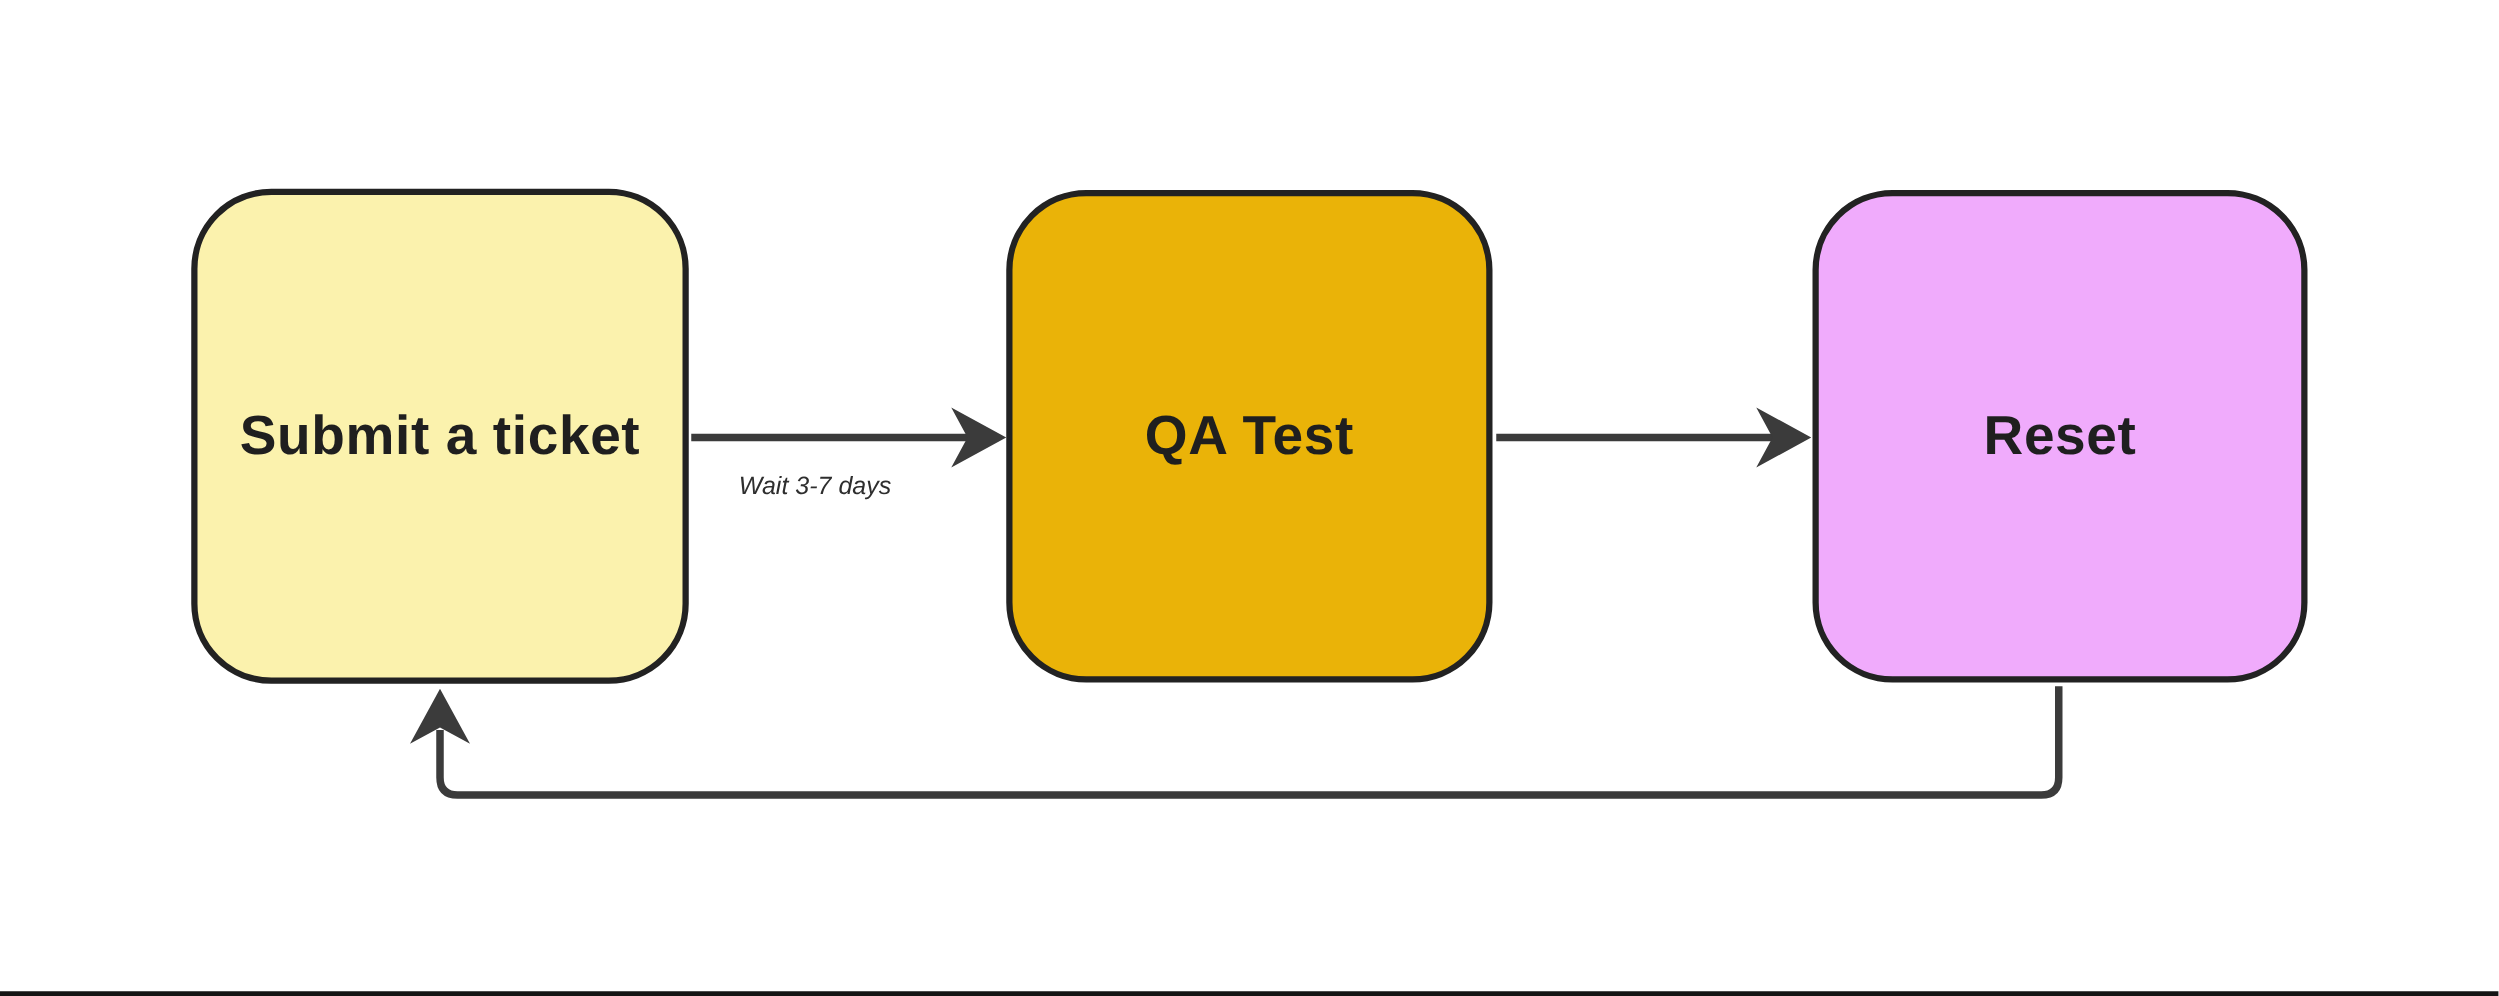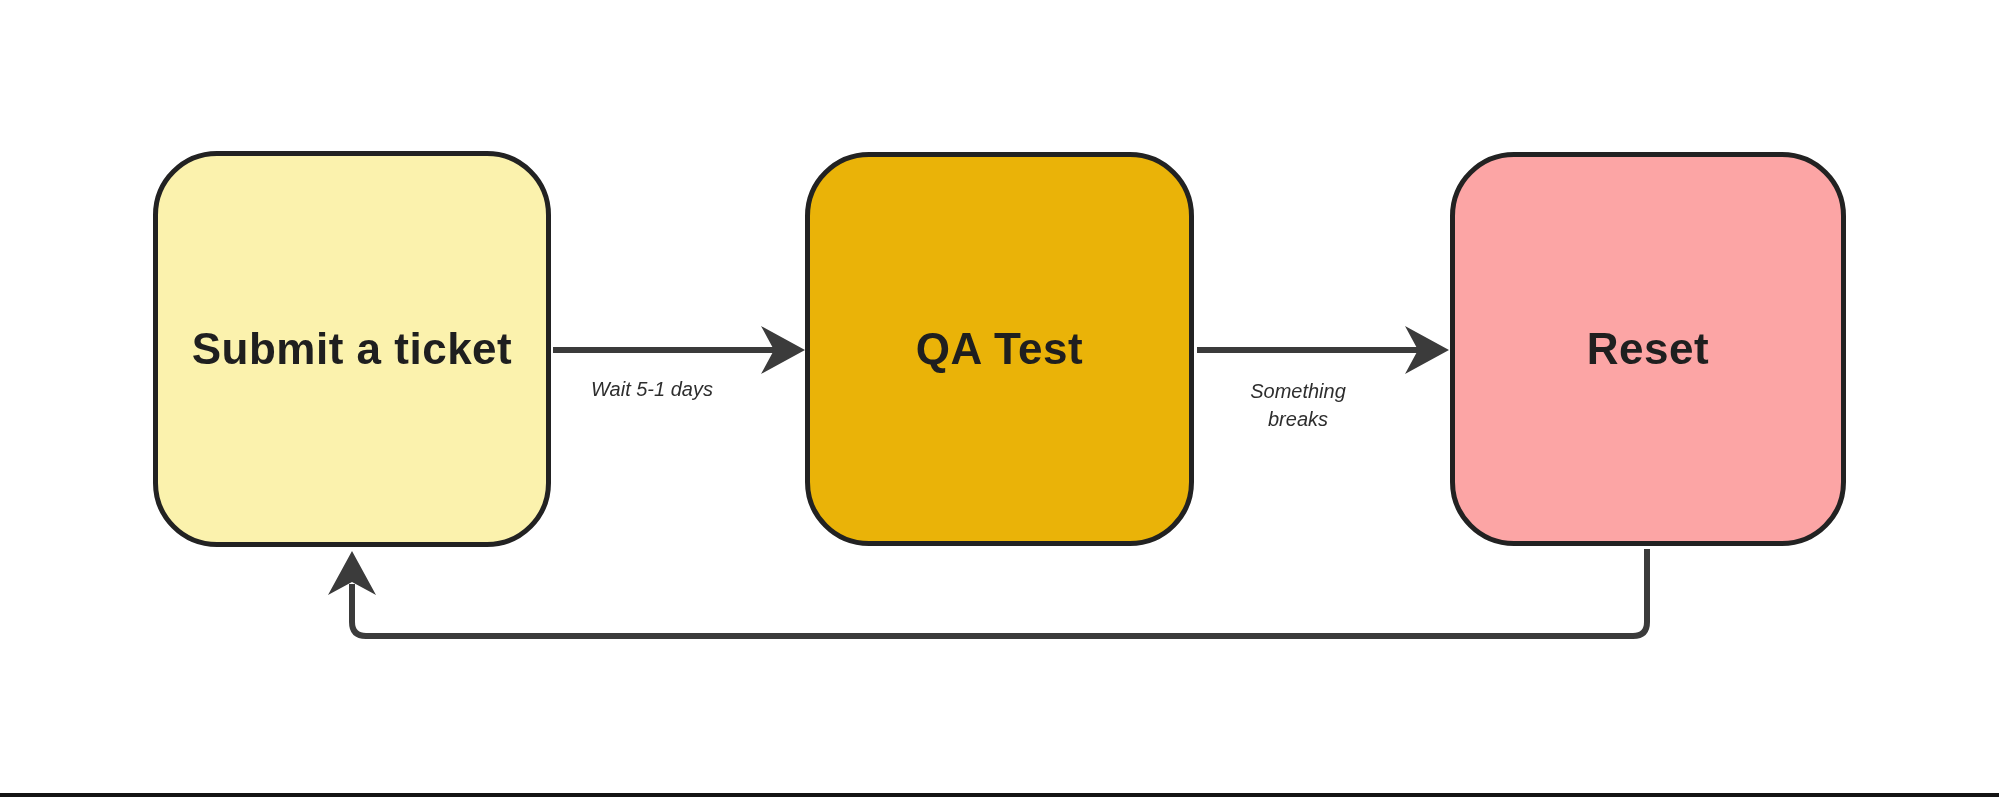--- a/index.html
+++ b/index.html
@@ -87,23 +87,22 @@
   </svg>
 
   <div class="node node-submit" style="background-color: rgb(251, 242, 173);">
     <span class="node-label">Submit a ticket</span>
   </div>
 
   <div class="node node-qa" style="background-color: #eab308;">
     <span class="node-label">QA Test</span>
   </div>
 
-  <div class="node node-reset" style="background-color: #fca5a5;">
+  <div class="node node-reset" style="background-color: #f0abfc;">
     <span class="node-label">Reset</span>
   </div>
 
-  <div class="edge-label edge-label-1">Wait 5-1 days</div>
+  <div class="edge-label edge-label-1">Wait 3-7 days</div>
 
-  <div class="edge-label edge-label-2">Something breaks</div>
 
   <div class="bottom-edge" style="background-color: rgb(20, 20, 20);"></div>
 
 </div>
 
 </body></html>

